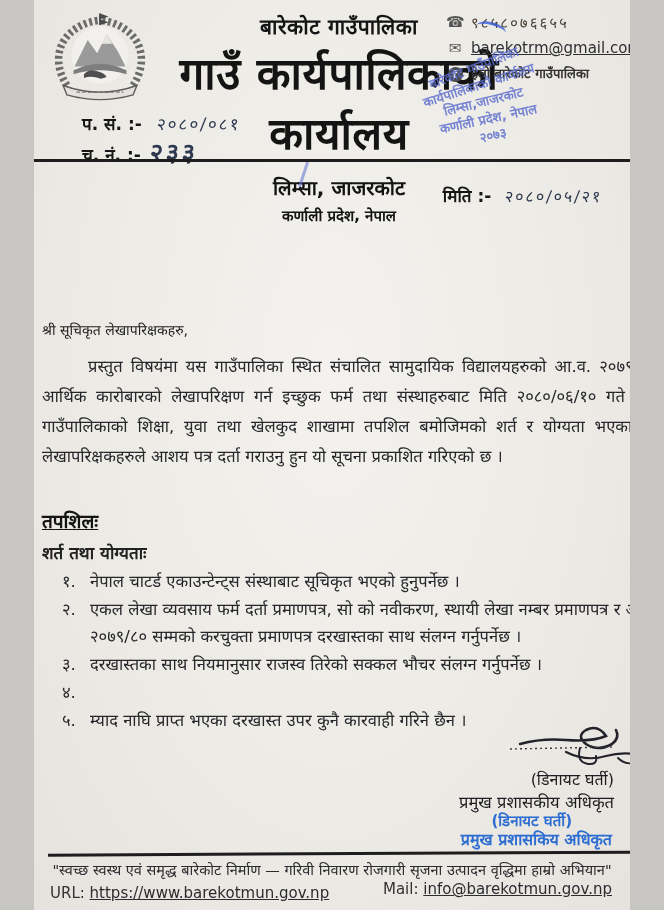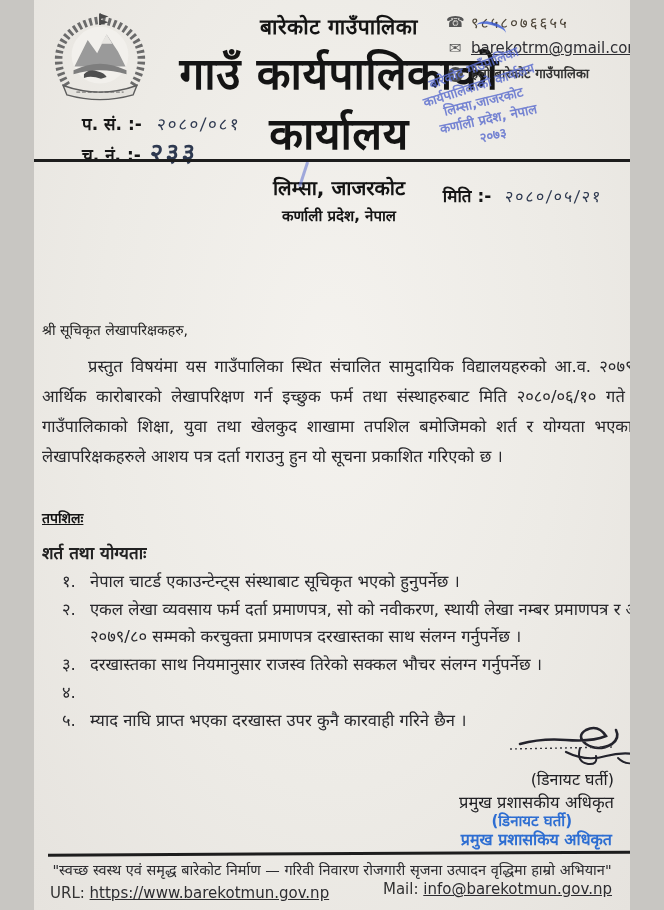--- a/index.html
+++ b/index.html
@@ -58,21 +58,21 @@
   .date-val{font-size:16px;letter-spacing:2px;margin-left:8px;}
 
   
   .subject{left:0;top:252px;width:100%;text-align:center;font-size:17px;color:#1c1c1f;}
   .subject .ref-label{margin-right:6px;}
   .salutation{left:8px;top:320px;font-size:14px;color:#222;}
   .body-par{left:8px;top:352px;width:648px;font-size:16.5px;line-height:30px;
     text-align:justify;text-indent:46px;color:#27272b;}
 
   
-  .details-heading{left:8px;top:508px;font-size:14px;font-weight:bold;
+  .details-heading{left:8px;top:508px;font-size:19px;font-weight:bold;
     text-decoration:underline;color:#141414;}
   .details-sub{left:8px;top:541px;font-size:17px;font-weight:bold;color:#222;}
   .items{left:28px;top:568px;width:620px;}
   .item{display:flex;gap:8px;font-size:16.5px;line-height:27px;color:#27272b;margin-bottom:1px;}
   .item-num{flex:0 0 20px;text-align:left;}
 
   
   .sig-scrawl{left:468px;top:718px;width:185px;height:58px;}
   .sig-name{right:16px;top:768px;font-size:16px;color:#1e1e22;}
   .sig-title{right:16px;top:790px;font-size:16.5px;color:#1e1e22;}

